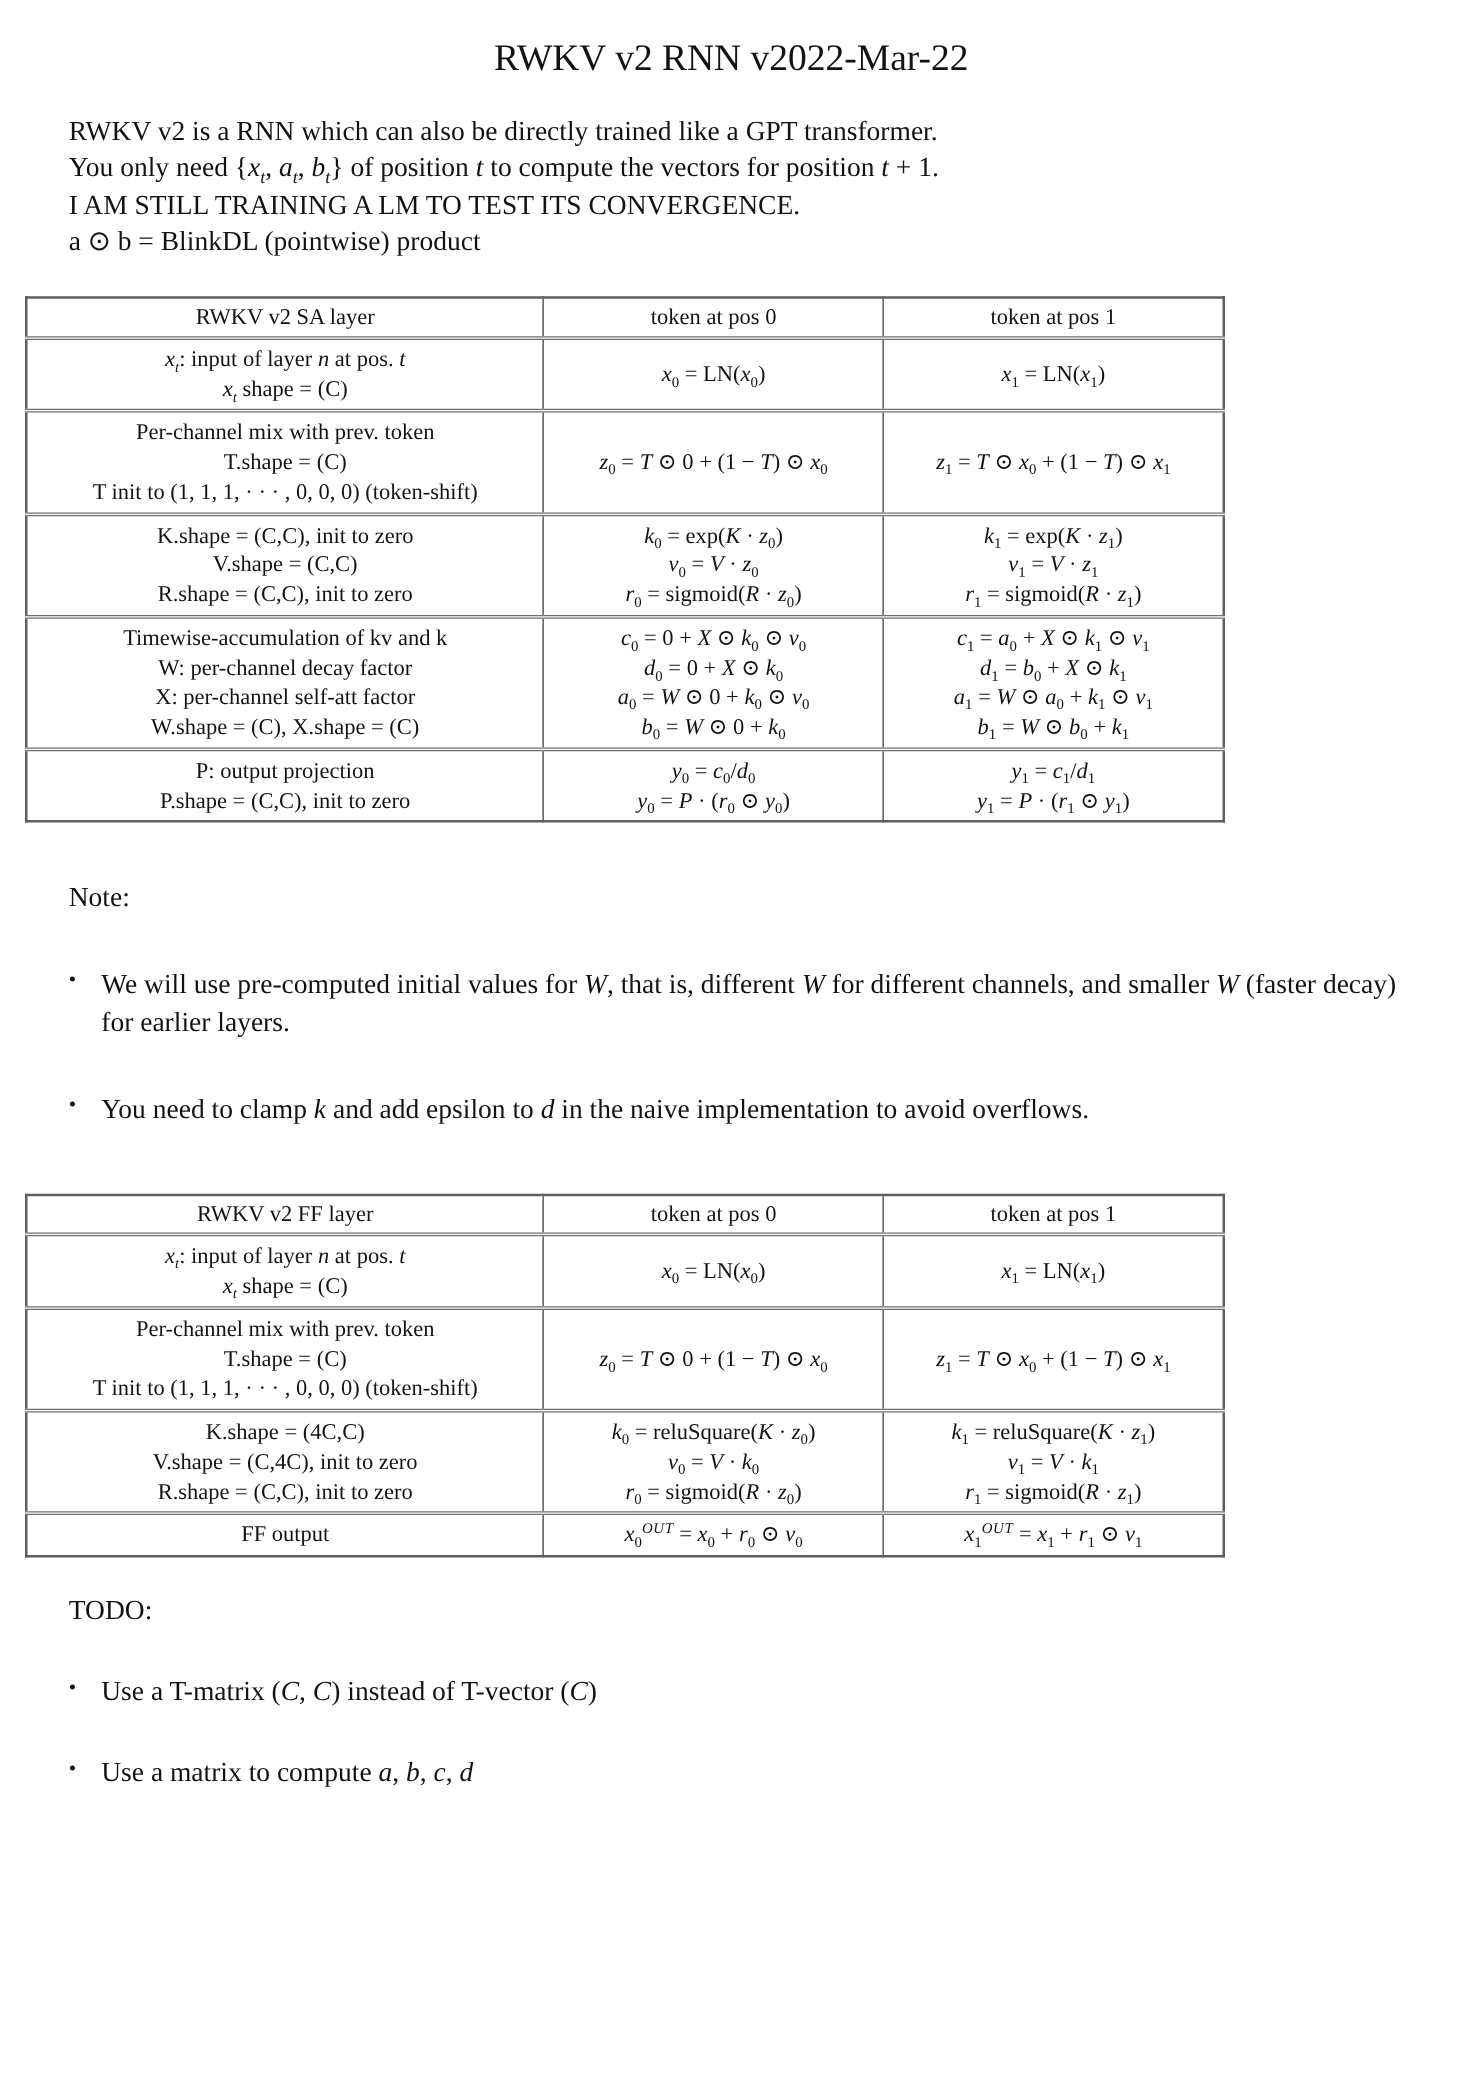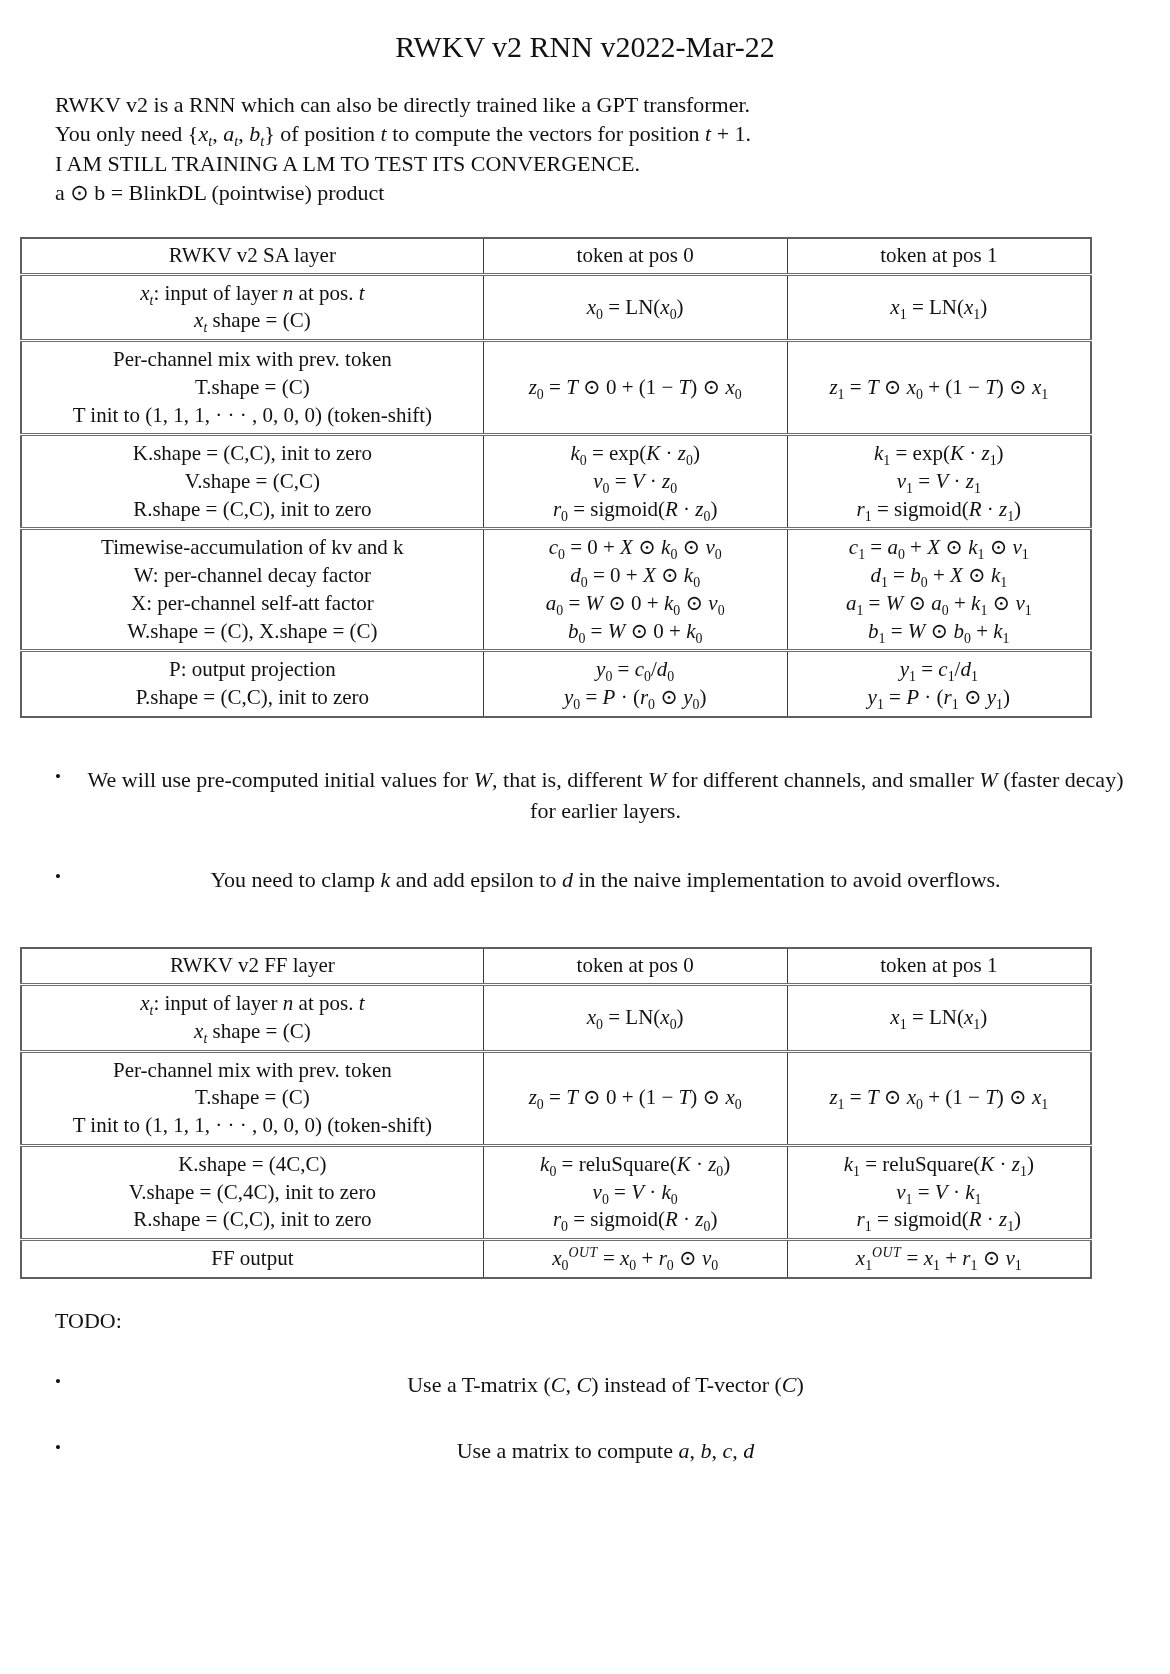--- a/index.html
+++ b/index.html
@@ -15,39 +15,39 @@
     margin:8px 0 26px 0;
   }
   .intro { margin:0 40px 0 55px; font-size:22px; line-height:1.33; }
   .intro .line { white-space:pre-line;font-family:Liberation Serif, serif; }
   i { font-style:italic; }
   sub, sup { font-size:66%; line-height:0; }
   sup i, sub i { letter-spacing:0.5px; }
 
   table.eq-table {
     border-collapse:collapse; table-layout:fixed;
-    width:1072px; margin:30px 0 0 20px;
-    font-size:21px; line-height:1.32;
+    width:960px; margin:30px 0 0 20px;
+    font-size:18px; line-height:1.32;
     border:2px solid #5f5f5f;
   }
   table.eq-table td {
     text-align:center; vertical-align:middle;
     padding:4px 8px; white-space:pre-line;
     border-left:1.5px solid #3a3a3a;
     border-top:3px double #6e6e6e;
   }
   table.eq-table tr:first-child td { border-top:none; }
   table.eq-table td:first-child { border-left:none; }
   table.eq-table tr.hdr td { padding:3px 8px; }
 
   .section { margin:46px 40px 0 55px; font-size:22px; }
   .section-heading { line-height:1.3; }
   .bullet-row { display:flex; margin-top:38px; }
   .bullet-marker { width:26px; flex:0 0 26px; font-size:17px; padding-top:3px; text-align:left; }
-  .bullet-text { flex:1; line-height:1.42;text-align:center; }
+  .bullet-text { flex:1; line-height:1.42; }
   .todo .bullet-row { margin-top:34px; }
 </style>
 </head>
 <body>
 
 <div class="page">
 
   <div class="title">RWKV v2 RNN v2022-Mar-22</div>
 
   <div class="intro">
@@ -112,20 +112,21 @@
 P.shape = (C,C), init to zero</td>
       <td><i>y</i><sub>0</sub> = <i>c</i><sub>0</sub>/<i>d</i><sub>0</sub>
 <i>y</i><sub>0</sub> = <i>P</i> · (<i>r</i><sub>0</sub> ⊙ <i>y</i><sub>0</sub>)</td>
       <td><i>y</i><sub>1</sub> = <i>c</i><sub>1</sub>/<i>d</i><sub>1</sub>
 <i>y</i><sub>1</sub> = <i>P</i> · (<i>r</i><sub>1</sub> ⊙ <i>y</i><sub>1</sub>)</td>
     </tr>
   </tbody>
     </table>
 
   <div class="section">
+    <div class="section-heading">Note:</div>
     <div class="bullet-row">
       <span class="bullet-marker">•</span>
       <span class="bullet-text">We will use pre-computed initial values for <i>W</i>, that is, different <i>W</i> for different channels, and smaller <i>W</i> (faster decay) for earlier layers.</span>
     </div>
     <div class="bullet-row">
       <span class="bullet-marker">•</span>
       <span class="bullet-text">You need to clamp <i>k</i> and add epsilon to <i>d</i> in the naive implementation to avoid overflows.</span>
     </div>
   </div>
 

